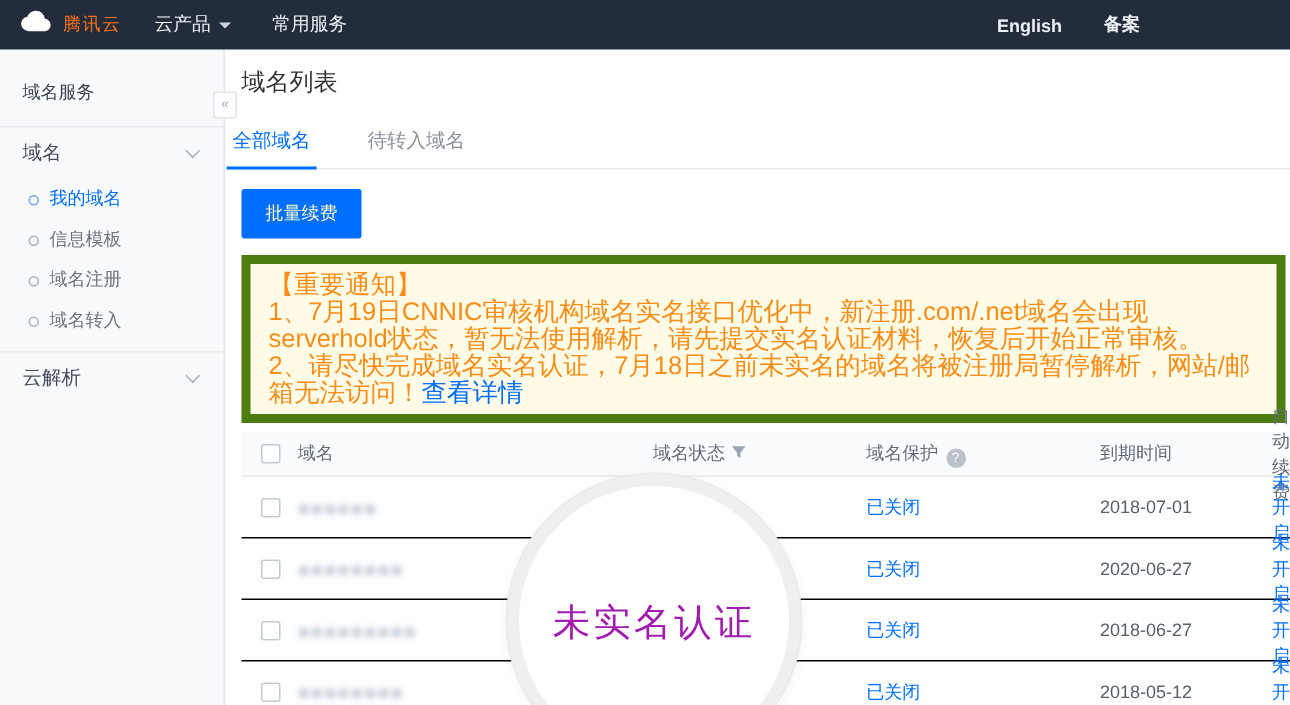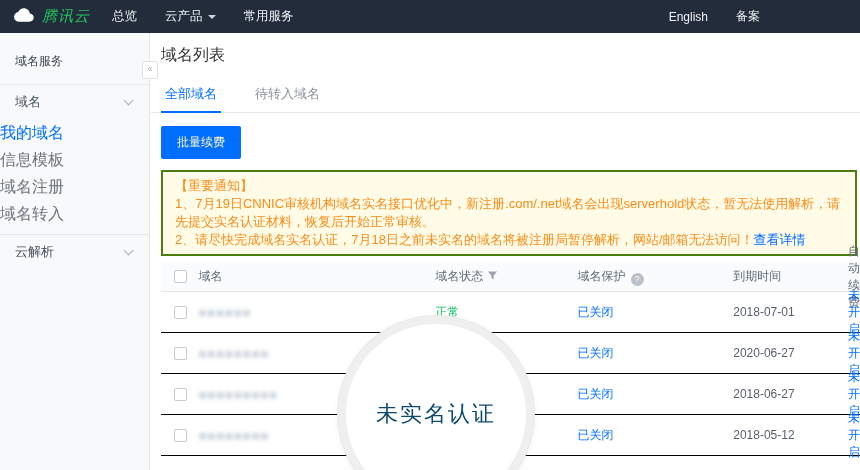--- a/index.html
+++ b/index.html
@@ -12,62 +12,62 @@
     -webkit-font-smoothing: antialiased;
   }
   a { text-decoration: none; }
 
   
   .topbar {
     position: absolute; top: 0; left: 0; right: 0; height: 33px;
     background: #232c3b; display: flex; align-items: center; color: #fff; z-index: 40;
   }
   .logo { display: flex; align-items: center; gap: 6px; padding: 0 8px 0 12px; cursor: pointer; }
-  .logo-text { font-size: 15px; color: #22c55e; letter-spacing: 1px; font-style: italic; }
+  .logo-text { font-size: 12px; color: #f97316; letter-spacing: 1px; }
   .topnav { display: flex; height: 100%; }
   .topnav-item { display: flex; align-items: center; padding: 0 14px; font-size: 12.5px; color: #eef1f5; cursor: pointer; }
   .caret { display: inline-block; margin-left: 5px; width: 0; height: 0;
            border-left: 4px solid transparent; border-right: 4px solid transparent; border-top: 4px solid #cfd5dd; }
-  .topbar-right { margin-left: auto; display: flex; align-items: center; height: 100%; padding-right: 86px; }
+  .topbar-right { margin-left: auto; display: flex; align-items: center; height: 100%; padding-right: 86px; font-weight: bold; }
   .topbar-right .topnav-item { font-size: 12px; }
 
   
   .sidebar {
     position: absolute; top: 33px; left: 0; bottom: 0; width: 150px;
     background: #f8f9fa; border-right: 1px solid #e3e6e9; z-index: 10;
   }
   .sidebar-title { padding: 20px 15px 14px; font-size: 12px; color: #3a4250; }
   .collapse-tab {
     position: absolute; top: 28px; right: -9px; width: 16px; height: 18px;
     background: #fff; border: 1px solid #e0e3e7; border-radius: 2px;
     font-size: 9px; color: #99a1ab; line-height: 15px; text-align: center; cursor: pointer; z-index: 30;
   }
   .side-group { border-top: 1px solid #e7eaed; }
   .side-group-header { position: relative; height: 34px; line-height: 34px; padding: 0 15px; font-size: 13px; color: #444d5c; cursor: pointer; }
   .chev { position: absolute; right: 17px; top: 12px; width: 7px; height: 7px;
           border-right: 1px solid #a8afba; border-bottom: 1px solid #a8afba; transform: rotate(45deg); }
   .side-items { padding-bottom: 7px; }
-  .side-item { position: relative; height: 27px; line-height: 27px; font-size: 16px; color: #6b737d; cursor: pointer; }
+  .side-item { position: relative; height: 27px; line-height: 27px; padding-left: 33px; font-size: 12px; color: #6b737d; cursor: pointer; }
   .side-item::before { content: ""; position: absolute; left: 19px; top: 11px; width: 5px; height: 5px;
                        border: 1px solid #aab1bb; border-radius: 50%; }
   .side-item.active { color: #006eff; }
   .side-item.active::before { border-color: #6da6f5; }
 
   
   .main { position: absolute; left: 151px; top: 33px; right: 0; bottom: 0; background: #fff; border-radius: 15px; }
   .main-title { padding: 12px 0 0 10px; font-size: 16px; color: #333; }
-  .tabs { display: flex; align-items: flex-end; margin-top: 12px; padding-left: 10px; border-bottom: 1px solid #e6e9ec; }
+  .tabs { display: flex; align-items: flex-end; margin-top: 12px; border-bottom: 1px solid #e6e9ec; }
   .tab { padding: 7px 4px 9px; margin-right: 30px; font-size: 13px; color: #8a919b; cursor: pointer; }
   .tab.active { color: #006eff; border-bottom: 2px solid #006eff; margin-bottom: -1px; padding-bottom: 8px; }
   .toolbar { padding: 13px 0 0 10px; }
   .btn-primary { background: #006eff; color: #fef9c3; border: none; border-radius: 2px; font-size: 12px; padding: 8px 16px; cursor: pointer; }
 
   .notice {
-    margin: 11px 3px 0 10px; background: #fffbe6; border: 2px solid #4d7c0f;
-    padding: 5px 12px; font-size: 13px; line-height: 18px; color: #fa8c16;
+    margin: 11px 3px 0 10px; background: #fffbe6; border: 6px solid #4d7c0f;
+    padding: 5px 12px; font-size: 17px; line-height: 18px; color: #fa8c16;
   }
   .notice a { color: #006eff; cursor: pointer; }
 
   
   .table { margin: 6px 0 0 10px; }
   .trow { display: flex; align-items: center; height: 41px; border-bottom: 1px solid #000000; font-size: 12px; color: #575f6b; }
   .thead { height: 30px; background: #fafbfc; color: #606b78; border-bottom: 1px solid #e4e8ea; }
   .c-check { width: 38px; padding-left: 13px; display: flex; align-items: center; }
   .checkbox { width: 13px; height: 13px; border: 1px solid #c5cbd2; border-radius: 2px; background: #fff; cursor: pointer; }
   .c-domain { width: 217px; }
@@ -82,39 +82,36 @@
   .help-icon { display: inline-block; margin-left: 5px; width: 13px; height: 13px; line-height: 13px;
                border-radius: 50%; background: #bac1ca; color: #fff; font-size: 9px; text-align: center;
                vertical-align: -2px; cursor: pointer; }
 
   
   .watermark {
     position: absolute; left: 338px; top: 316px; width: 196px; height: 196px; border-radius: 50%;
     background: #fff; border: 8px solid #efefef; box-shadow: 0 0 0 1px #e9e9e9, 0 2px 10px rgba(0,0,0,0.05);
     display: flex; align-items: center; justify-content: center; z-index: 25;
   }
-  .watermark-text { font-size: 22px; color: #0c4a6e; letter-spacing: 2px; }
+  .watermark-text { font-size: 25px; color: #a21caf; letter-spacing: 2px; }
 </style>
 </head>
 <body>
 
 <div class="topbar">
   <div class="logo">
     <span>
       <svg width="24" height="16" viewBox="0 0 23 16">
         <path d="M7 14.8 C4 14.8 1.6 12.6 1.6 9.9 C1.6 7.5 3.4 5.5 5.8 5.1 C6.6 2.8 8.8 1.2 11.4 1.2 C14.5 1.2 17 3.5 17.4 6.5 C19.5 6.7 21.2 8.4 21.2 10.6 C21.2 12.9 19.3 14.8 17 14.8 Z" fill="#ffffff"></path>
       </svg>
     </span>
     <span class="logo-text">腾讯云</span>
   </div>
   <div class="topnav">
     <div class="topnav-item">
-      <span>总览</span>
-    </div>
-    <div class="topnav-item">
       <span>云产品</span>
       <span class="caret"></span>
     </div>
     <div class="topnav-item">
       <span>常用服务</span>
     </div>
   </div>
   <div class="topbar-right">
     <div class="topnav-item">
       <span>English</span>

